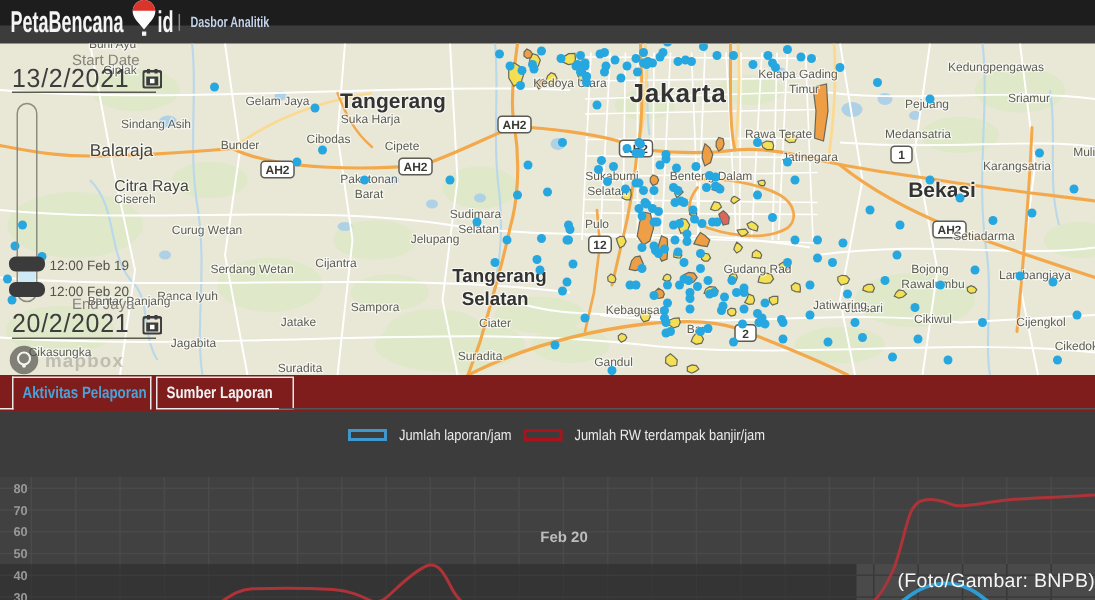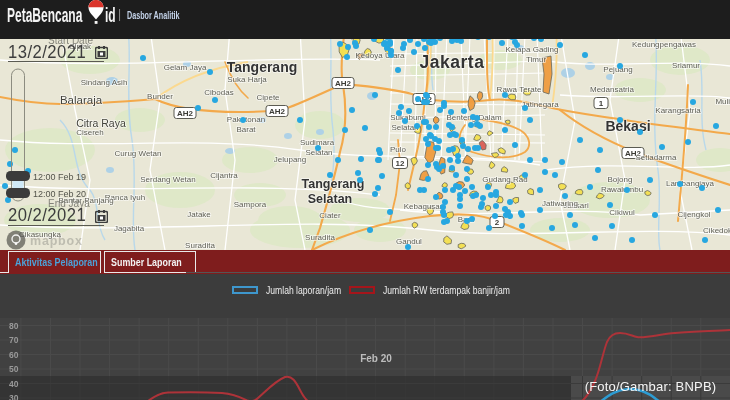--- a/index.html
+++ b/index.html
@@ -1,15 +1,15 @@
 <!DOCTYPE html>
 <html><head><meta charset="utf-8"><style>
   * { margin:0; padding:0; box-sizing:border-box; }
   body { width:730px; height:400px; overflow:hidden; font-family:"Liberation Sans",sans-serif; background:#3c3c3c; position:relative; }
-  #hdr { position:absolute; left:0; top:0; width:730px; height:39px; background:#1d1d1d; z-index:30; }
+  #hdr { position:absolute; left:0; top:0; width:730px; height:17px; background:#1d1d1d; z-index:30; }
   #logo { position:absolute; left:7px; top:5px; color:#f4f4f4; font-size:20px; line-height:20px; font-weight:bold; transform:scaleX(0.60); transform-origin:left; white-space:nowrap; }
   #logo2 { position:absolute; left:105px; top:5px; color:#f4f4f4; font-size:20px; line-height:20px; font-weight:bold; transform:scaleX(0.60); transform-origin:left; }
   #sub { position:absolute; left:118px; top:7px; color:#8a8a8a; font-size:12px; }
   #dash { position:absolute; left:127px; top:9.5px; color:#c3d2e8; font-size:10px; font-weight:bold; transform:scaleX(0.72); transform-origin:left; white-space:nowrap; }
   #map { position:absolute; left:0; top:29px; width:730px; height:221px; background:#e9e7d6; }
   #ovl { position:absolute; left:0; top:29px; width:730px; height:221px; z-index:20; }
   .glab { position:absolute; color:#83837a; font-size:10px;margin-left:40px; }
   .dlab { position:absolute; color:#3d3d3d; font-size:17.5px; letter-spacing:0.5px; transform:scaleX(0.95); transform-origin:left; }
   .uline { position:absolute; height:1px; background:#5a5a52; }
   #tabs { position:absolute; left:0; top:250px; width:730px; height:24px; background:#7f1d1d; z-index:25; }
@@ -18,21 +18,21 @@
   #tab1 { left:8px; width:93px; padding-left:6px; color:#4ba2d9; border:1px solid #e9e9e9; border-bottom:none; }
   #tab2 { left:104px; width:92px; padding-left:6px; color:#f2f2f2; border:1px solid #e9e9e9; }
   #tabline1 { position:absolute; left:0; top:22px; width:9px; height:1px; background:#e9e9e9; }
   #tabline2 { position:absolute; left:186px; top:22px; width:544px; height:1px; background:#555; }
   #legend { position:absolute; left:0; top:285px; width:730px; height:14px; z-index:5;text-decoration:underline; }
   .sw { position:absolute; top:1px; width:26px; height:8px; background:#3c3c3c; }
   .ltxt { position:absolute; top:0; color:#ececec; font-size:10px; white-space:nowrap; transform:scaleX(0.86); transform-origin:left; }
   #feb { position:absolute; left:346px; top:305px; width:60px; text-align:center; color:#bdbdbd; font-size:10px; font-weight:bold; z-index:5;margin-top:48px; }
   #chart { position:absolute; left:0; top:0; width:730px; height:400px; }
   #creditbg { position:absolute; left:571px; top:376px; width:159px; height:24px; background:#4a4a4a; z-index:3; }
-  #credit { position:absolute; left:571px; top:376px; width:159px; height:24px; z-index:40; color:#f5f5f5; font-size:13px; text-align:center; line-height:22px; letter-spacing:0.2px; }
+  #credit { position:absolute; left:571px; top:376px; width:159px; height:24px; z-index:40; color:#f5f5f5; font-size:13px; text-align:right; line-height:22px; letter-spacing:0.2px; }
 </style></head>
 <body>
   <div id="map"></div>
   <svg id="mapsvg" style="position:absolute;left:0;top:29px;z-index:1" width="730" height="221" viewBox="0 29 730 221">
     <ellipse cx="50" cy="150" rx="45" ry="22" fill="#dfe8c8"></ellipse>
     <ellipse cx="300" cy="230" rx="50" ry="18" fill="#dfe8c8"></ellipse>
     <ellipse cx="360" cy="210" rx="30" ry="12" fill="#dfe8c8"></ellipse>
     <ellipse cx="260" cy="195" rx="26" ry="12" fill="#dfe8c8"></ellipse>
     <ellipse cx="180" cy="190" rx="35" ry="18" fill="#dfe8c8"></ellipse>
     <ellipse cx="320" cy="125" rx="25" ry="14" fill="#dfe8c8"></ellipse>

